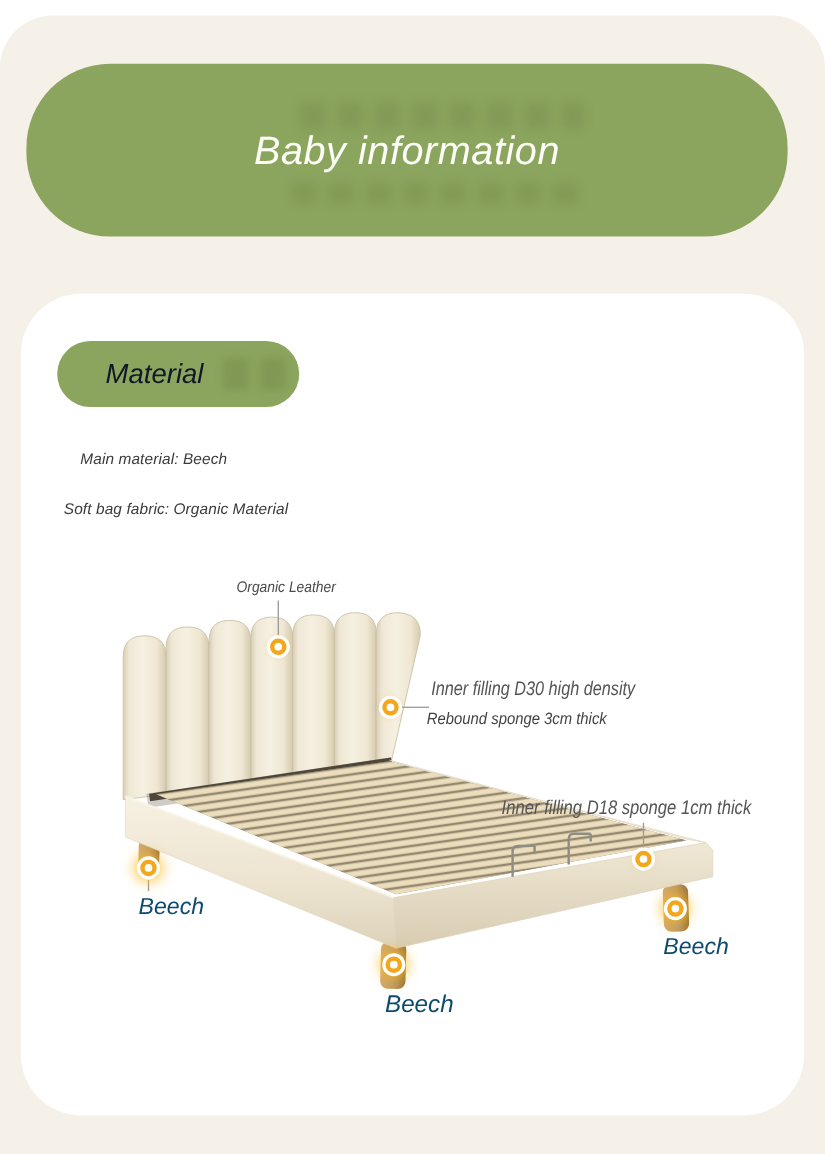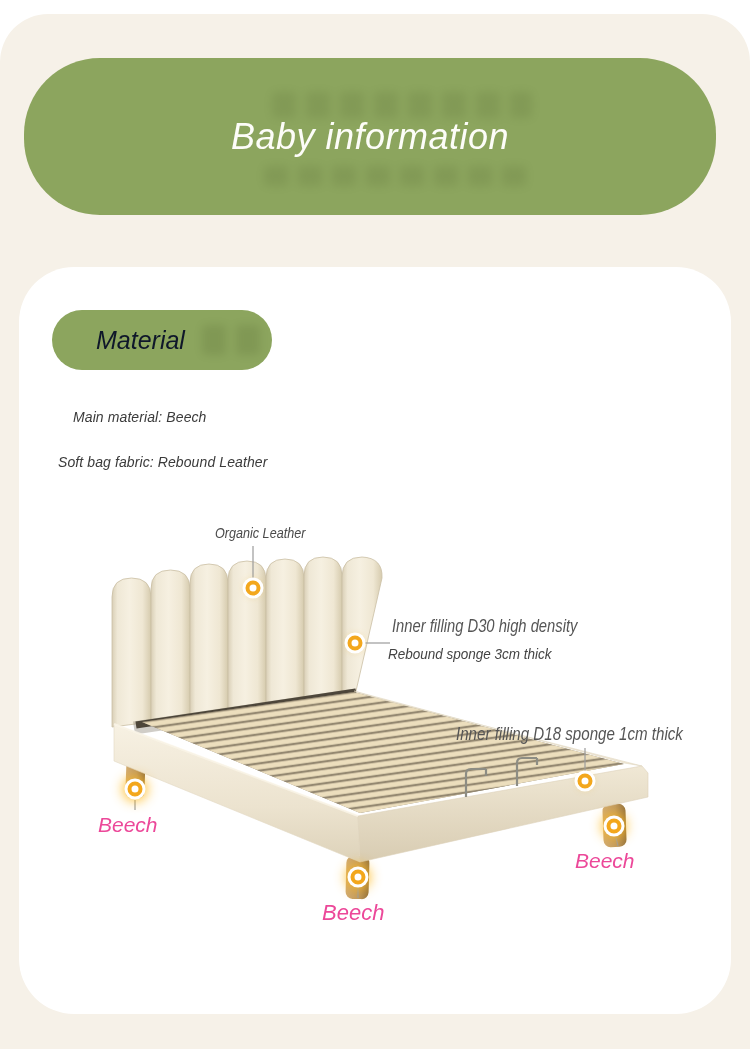--- a/index.html
+++ b/index.html
@@ -53,21 +53,21 @@
   .bed-svg{position:absolute;left:0;top:0;width:750px;height:1049px;pointer-events:none;}
   
   .ann{
     position:absolute;white-space:nowrap;color:#4a4a4a;line-height:1.2;
     transform-origin:0 50%;
   }
   .ann.organic{left:215px;top:525px;font-size:14px;transform:scaleX(.9);}
   .ann.d30{left:392px;top:616px;font-size:18px;color:#555555;transform:scaleX(.82);}
   .ann.rebound{left:388px;top:645px;font-size:15px;color:#434343;transform:scaleX(.9);}
   .ann.d18{left:456px;top:724px;font-size:18px;color:#555555;transform:scaleX(.84);}
-  .ann.beech{font-size:21px;color:#ec4899;}
+  .ann.beech{font-size:21px;color:#0c4a6e;margin-left:28px;}
   .ann.beech.bl{left:98px;top:812px;}
   .ann.beech.bf{left:322px;top:900px;font-size:22px;}
   .ann.beech.br{left:575px;top:848px;}
   
   .dot{
     position:absolute;width:7px;height:7px;background:#ffffff;
     border:4px solid #f3a71c;border-radius:50%;
     transform:translate(-50%,-50%);
     box-shadow:0 0 0 3px #ffffff,0 0 6px 2px rgba(250,200,90,.35);
   }
@@ -87,21 +87,21 @@
   </div>
 
   <div class="card"></div>
 
   <div class="badge">
     <div class="ghost"></div>
     <span>Material</span>
   </div>
 
   <div class="spec s1">Main material: Beech</div>
-  <div class="spec s2">Soft bag fabric: Rebound Leather</div>
+  <div class="spec s2">Soft bag fabric: Organic Material</div>
 
   <svg class="bed-svg" viewBox="0 0 750 1049">
     <defs>
       <linearGradient id="chan" x1="0" y1="0" x2="1" y2="0">
         <stop offset="0" stop-color="#d9cfb6"></stop>
         <stop offset=".14" stop-color="#efe8d6"></stop>
         <stop offset=".45" stop-color="#f6f0e1"></stop>
         <stop offset=".78" stop-color="#efe7d3"></stop>
         <stop offset="1" stop-color="#d6cbae"></stop>
       </linearGradient>

